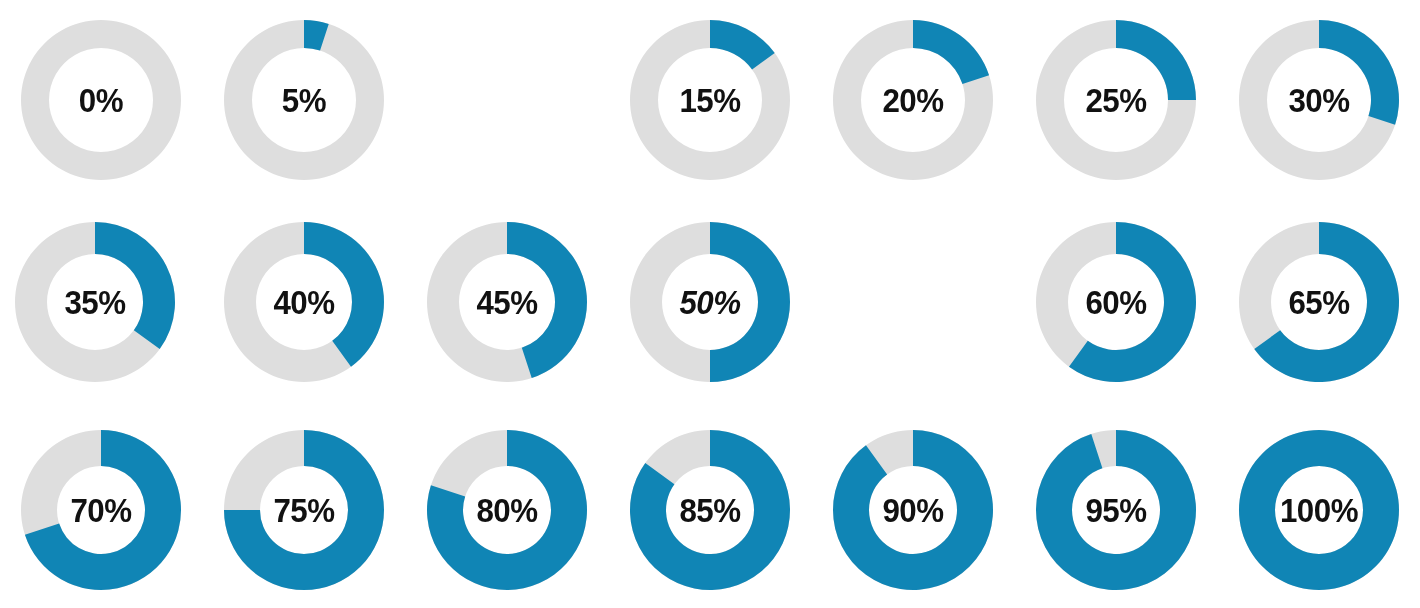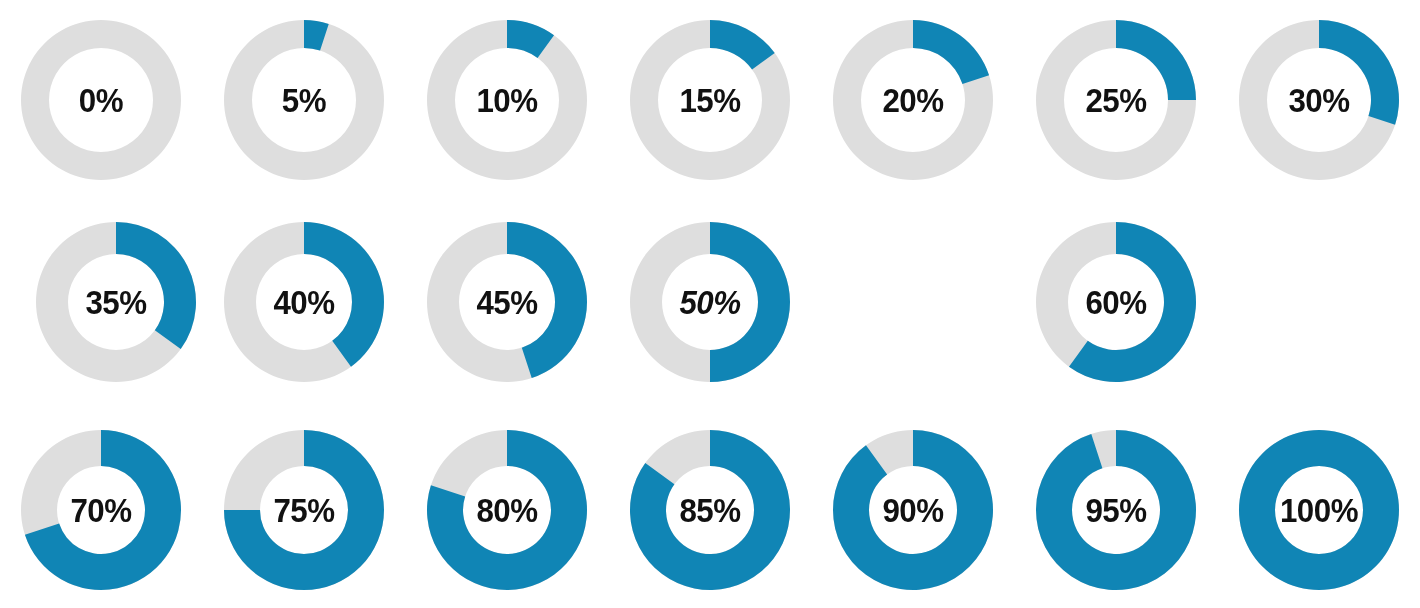--- a/index.html
+++ b/index.html
@@ -61,27 +61,20 @@
       </svg>
       <div class="donut-label" style="color: rgb(17, 17, 17);">0%</div>
     </div>
     <div class="donut" style="left: 224px; top: 20px;">
       <svg viewBox="0 0 160 160" width="160" height="160">
         <path d="M 80 0 A 80 80 0 1 1 79.99 0 Z M 80 28 A 52 52 0 1 0 80.01 28 Z" fill="#dedede" fill-rule="evenodd"></path>
         <path d="M 80 0 A 80 80 0 0 1 104.7213595499958 3.915478696387723 L 96.06888370749726 30.545061152652018 A 52 52 0 0 0 80 28 Z" fill="#1085b5"></path>
       </svg>
       <div class="donut-label" style="color: rgb(17, 17, 17);">5%</div>
     </div>
-    <div class="donut" style="left: 427px; top: 20px;">
-      <svg viewBox="0 0 160 160" width="160" height="160">
-        <path d="M 80 0 A 80 80 0 1 1 79.99 0 Z M 80 28 A 52 52 0 1 0 80.01 28 Z" fill="#dedede" fill-rule="evenodd"></path>
-        <path d="M 80 0 A 80 80 0 0 1 127.02282018339785 15.278640450004204 L 110.5648331192086 37.931116292502736 A 52 52 0 0 0 80 28 Z" fill="#1085b5"></path>
-      </svg>
-      <div class="donut-label" style="color: rgb(17, 17, 17);">10%</div>
-    </div>
     <div class="donut" style="left: 630px; top: 20px;">
       <svg viewBox="0 0 160 160" width="160" height="160">
         <path d="M 80 0 A 80 80 0 1 1 79.99 0 Z M 80 28 A 52 52 0 1 0 80.01 28 Z" fill="#dedede" fill-rule="evenodd"></path>
         <path d="M 80 0 A 80 80 0 0 1 144.72135954999578 32.977179816602145 L 122.06888370749726 49.4351668807914 A 52 52 0 0 0 80 28 Z" fill="#1085b5"></path>
       </svg>
       <div class="donut-label" style="color: rgb(17, 17, 17);">15%</div>
     </div>
     <div class="donut" style="left: 833px; top: 20px;">
       <svg viewBox="0 0 160 160" width="160" height="160">
         <path d="M 80 0 A 80 80 0 1 1 79.99 0 Z M 80 28 A 52 52 0 1 0 80.01 28 Z" fill="#dedede" fill-rule="evenodd"></path>
@@ -96,21 +89,21 @@
       </svg>
       <div class="donut-label" style="color: rgb(17, 17, 17);">25%</div>
     </div>
     <div class="donut" style="left: 1239px; top: 20px;">
       <svg viewBox="0 0 160 160" width="160" height="160">
         <path d="M 80 0 A 80 80 0 1 1 79.99 0 Z M 80 28 A 52 52 0 1 0 80.01 28 Z" fill="#dedede" fill-rule="evenodd"></path>
         <path d="M 80 0 A 80 80 0 0 1 156.0845213036123 104.7213595499958 L 129.454938847348 96.06888370749726 A 52 52 0 0 0 80 28 Z" fill="#1085b5"></path>
       </svg>
       <div class="donut-label" style="color: rgb(17, 17, 17);">30%</div>
     </div>
-    <div class="donut" style="left: 36px; top: 222px; text-decoration: underline;">
+    <div class="donut" style="left: 15px; top: 222px; text-decoration: underline;">
       <svg viewBox="0 0 160 160" width="160" height="160">
         <path d="M 80 0 A 80 80 0 1 1 79.99 0 Z M 80 32 A 48 48 0 1 0 80.01 32 Z" fill="#dedede" fill-rule="evenodd"></path>
         <path d="M 80 0 A 80 80 0 0 1 144.72135954999578 127.02282018339785 L 118.83281572999748 108.2136921100387 A 48 48 0 0 0 80 32 Z" fill="#1085b5"></path>
       </svg>
       <div class="donut-label" style="color: rgb(17, 17, 17);">35%</div>
     </div>
     <div class="donut" style="left: 224px; top: 222px;">
       <svg viewBox="0 0 160 160" width="160" height="160">
         <path d="M 80 0 A 80 80 0 1 1 79.99 0 Z M 80 32 A 48 48 0 1 0 80.01 32 Z" fill="#dedede" fill-rule="evenodd"></path>
         <path d="M 80 0 A 80 80 0 0 1 127.02282018339785 144.72135954999578 L 108.2136921100387 118.83281572999748 A 48 48 0 0 0 80 32 Z" fill="#1085b5"></path>
@@ -130,20 +123,27 @@
         <path d="M 80 0 A 80 80 0 0 1 80 160 L 80 128 A 48 48 0 0 0 80 32 Z" fill="#1085b5"></path>
       </svg>
       <div class="donut-label" style="color: rgb(17, 17, 17);">50%</div>
     </div>
     <div class="donut" style="left: 1036px; top: 222px; text-decoration: underline;">
       <svg viewBox="0 0 160 160" width="160" height="160">
         <path d="M 80 0 A 80 80 0 1 1 79.99 0 Z M 80 32 A 48 48 0 1 0 80.01 32 Z" fill="#dedede" fill-rule="evenodd"></path>
         <path d="M 80 0 A 80 80 0 1 1 32.97717981660216 144.72135954999578 L 51.78630788996129 118.83281572999748 A 48 48 0 1 0 80 32 Z" fill="#1085b5"></path>
       </svg>
       <div class="donut-label" style="color: rgb(17, 17, 17);">60%</div>
+    </div>
+    <div class="donut" style="left: 1239px; top: 222px;">
+      <svg viewBox="0 0 160 160" width="160" height="160">
+        <path d="M 80 0 A 80 80 0 1 1 79.99 0 Z M 80 32 A 48 48 0 1 0 80.01 32 Z" fill="#dedede" fill-rule="evenodd"></path>
+        <path d="M 80 0 A 80 80 0 1 1 15.278640450004218 127.02282018339787 L 41.16718427000253 108.21369211003872 A 48 48 0 1 0 80 32 Z" fill="#1085b5"></path>
+      </svg>
+      <div class="donut-label" style="color: rgb(17, 17, 17);">65%</div>
     </div>
     <div class="donut" style="left: 21px; top: 430px;">
       <svg viewBox="0 0 160 160" width="160" height="160">
         <path d="M 80 0 A 80 80 0 1 1 79.99 0 Z M 80 36 A 44 44 0 1 0 80.01 36 Z" fill="#dedede" fill-rule="evenodd"></path>
         <path d="M 80 0 A 80 80 0 1 1 3.915478696387723 104.7213595499958 L 38.15351328301325 93.59674775249769 A 44 44 0 1 0 80 36 Z" fill="#1085b5"></path>
       </svg>
       <div class="donut-label" style="color: rgb(17, 17, 17);">70%</div>
     </div>
     <div class="donut" style="left: 224px; top: 430px;">
       <svg viewBox="0 0 160 160" width="160" height="160">

